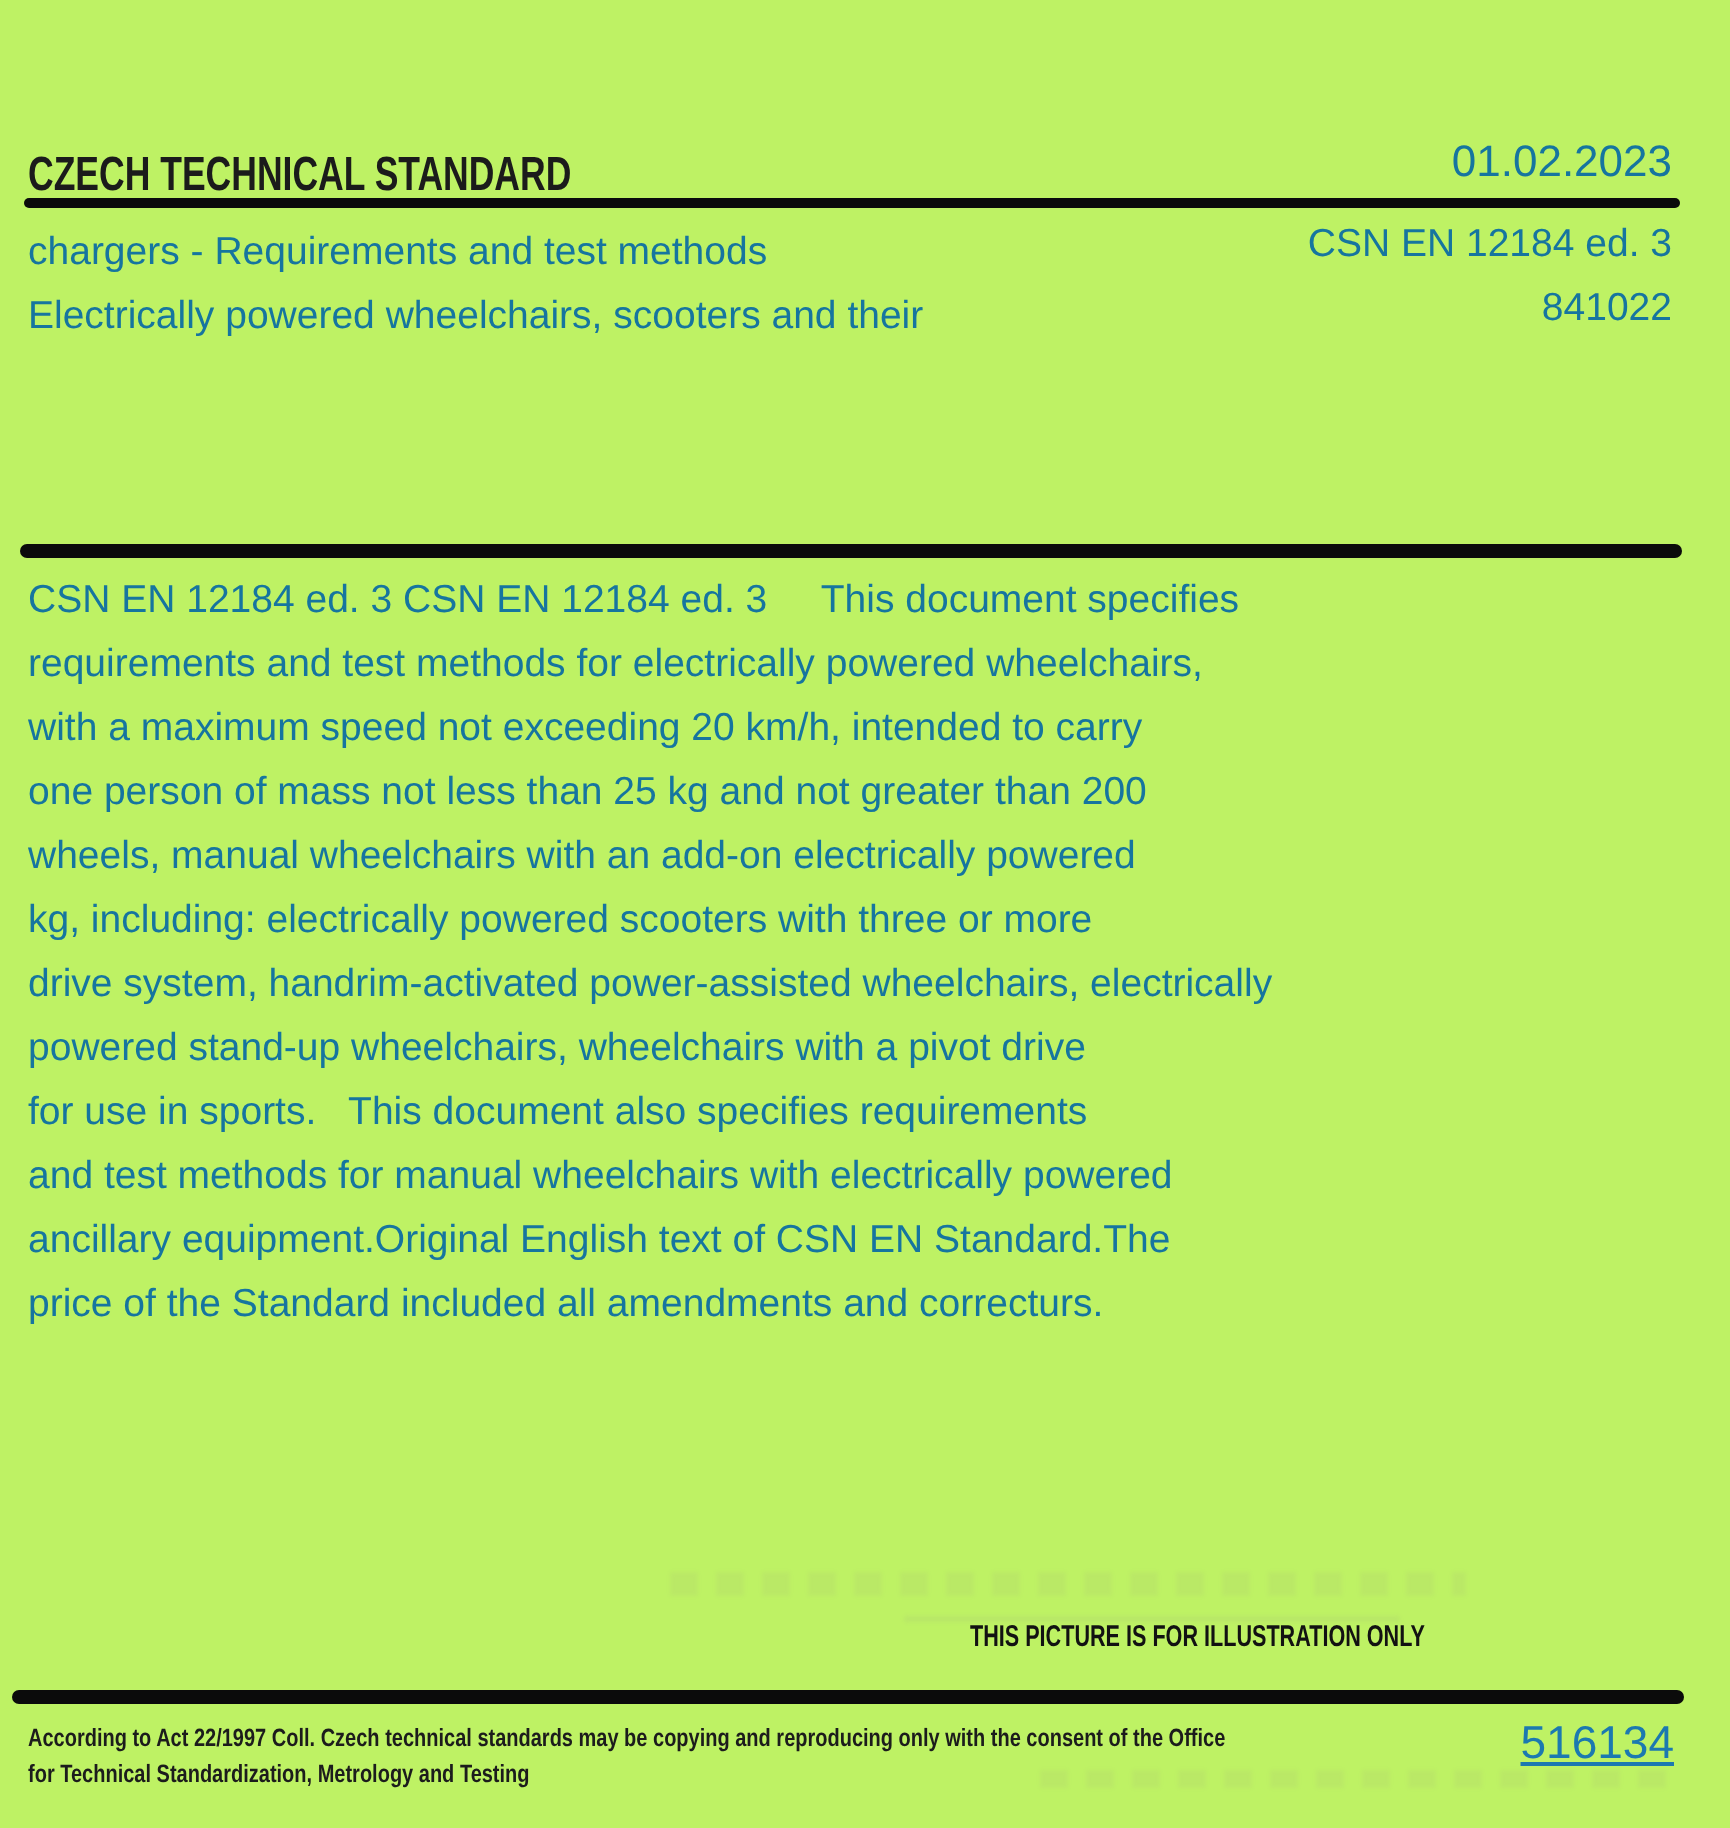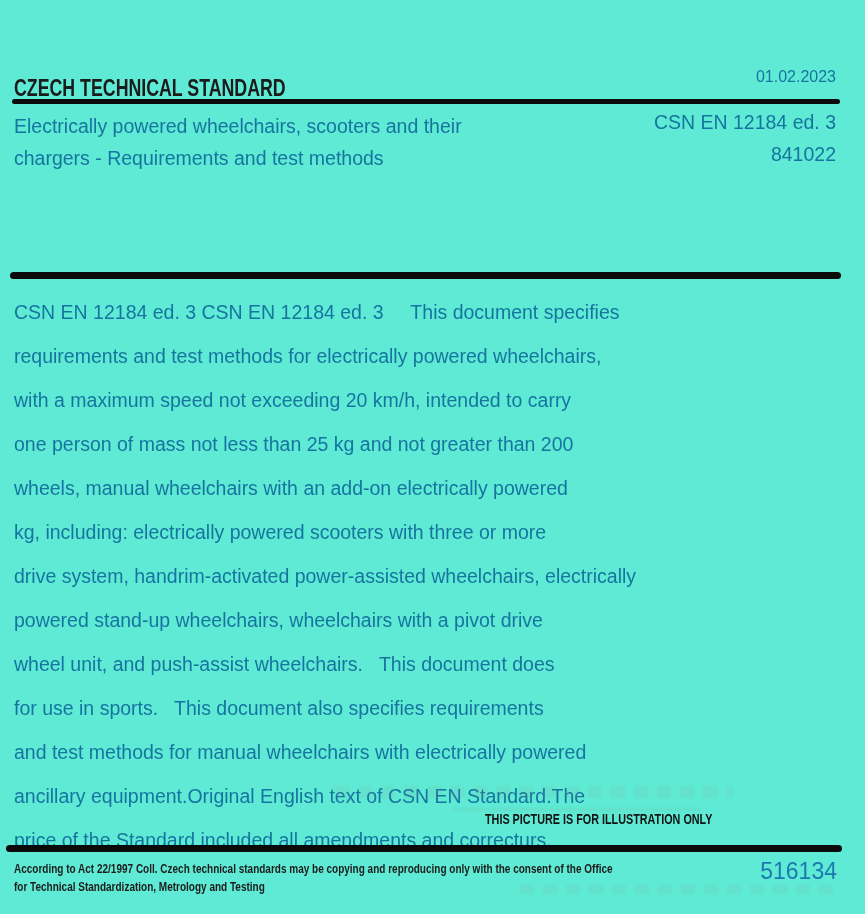--- a/index.html
+++ b/index.html
@@ -5,21 +5,21 @@
   html, body {
     margin: 0;
     padding: 0;
     background: #ffffff;
     font-family: "Liberation Sans", sans-serif;
   }
   .page {
     position: relative;
     width: 865px;
     height: 914px;
-    background: #5eead4;
+    background: #bef264;
     overflow: hidden;
   }
   .rule {
     position: absolute;
     background: #0b0b0b;
     border-radius: 4px;
   }
   .rule-header { left: 12px; top: 99px;  width: 828px; height: 5px; }
   .rule-section{ left: 10px; top: 272px; width: 831px; height: 7px; }
   .rule-footer { left: 6px;  top: 845px; width: 836px; height: 7px; }
@@ -32,21 +32,21 @@
     font-weight: 700;
     color: #1b1b1b;
     white-space: nowrap;
     transform: scaleX(0.74);
     transform-origin: left top;
   }
   .issue-date {
     position: absolute;
     right: 29px;
     top: 68px;
-    font-size: 16px;
+    font-size: 22px;
     color: var(--accent);
     white-space: nowrap;
   }
   .std-title {
     position: absolute;
     left: 14px;
     top: 110px;
     font-size: 19.5px;
     line-height: 32px;
     color: var(--accent);
@@ -63,21 +63,21 @@
     white-space: nowrap;
   }
   .abstract {
     position: absolute;
     left: 14px;
     top: 284px;
     font-size: 19.5px;
     line-height: 32px;
     color: var(--accent);
   }
-  .abstract div { white-space: pre; margin-top: 12px; }
+  .abstract div { white-space: pre; }
 
   .illustration-note {
     position: absolute;
     left: 485px;
     top: 810px;
     font-size: 15px;
     font-weight: 700;
     color: #121212;
     white-space: nowrap;
     transform: scaleX(0.72);
@@ -95,20 +95,21 @@
     transform-origin: left top;
   }
   .legal div { white-space: nowrap; }
   .doc-number {
     position: absolute;
     right: 28px;
     top: 858px;
     font-size: 23px;
     color: var(--number-color);
     white-space: nowrap;
+    text-decoration: underline;
   }
 
   
   .faint-dashes {
     position: absolute;
     opacity: 0.18;
     filter: blur(1px);
     background: repeating-linear-gradient(90deg,
       rgba(150,140,130,0.5) 0 14px, transparent 14px 23px);
   }
@@ -125,40 +126,39 @@
 </head>
 <body>
 
 <div class="page">
 
   <div class="doc-title">CZECH TECHNICAL STANDARD</div>
   <div class="issue-date">01.02.2023</div>
   <div class="rule rule-header"></div>
 
   <div class="std-title">
+    <div>chargers - Requirements and test methods</div>
     <div>Electrically powered wheelchairs, scooters and their</div>
-    <div>chargers - Requirements and test methods</div>
   </div>
   <div class="std-codes">
     <div>CSN EN 12184 ed. 3</div>
     <div>841022</div>
   </div>
 
   <div class="rule rule-section"></div>
 
   <div class="abstract">
     <div>CSN EN 12184 ed. 3 CSN EN 12184 ed. 3     This document specifies</div>
     <div>requirements and test methods for electrically powered wheelchairs,</div>
     <div>with a maximum speed not exceeding 20 km/h, intended to carry</div>
     <div>one person of mass not less than 25 kg and not greater than 200</div>
     <div>wheels, manual wheelchairs with an add-on electrically powered</div>
     <div>kg, including: electrically powered scooters with three or more</div>
     <div>drive system, handrim-activated power-assisted wheelchairs, electrically</div>
     <div>powered stand-up wheelchairs, wheelchairs with a pivot drive</div>
-    <div>wheel unit, and push-assist wheelchairs.   This document does</div>
     <div>for use in sports.   This document also specifies requirements</div>
     <div>and test methods for manual wheelchairs with electrically powered</div>
     <div>ancillary equipment.Original English text of CSN EN Standard.The</div>
     <div>price of the Standard included all amendments and correcturs.</div>
   </div>
 
   <div class="faint-dashes fa-1"></div>
   <div class="faint-line fa-2"></div>
   <div class="faint-dashes fa-3"></div>
 

